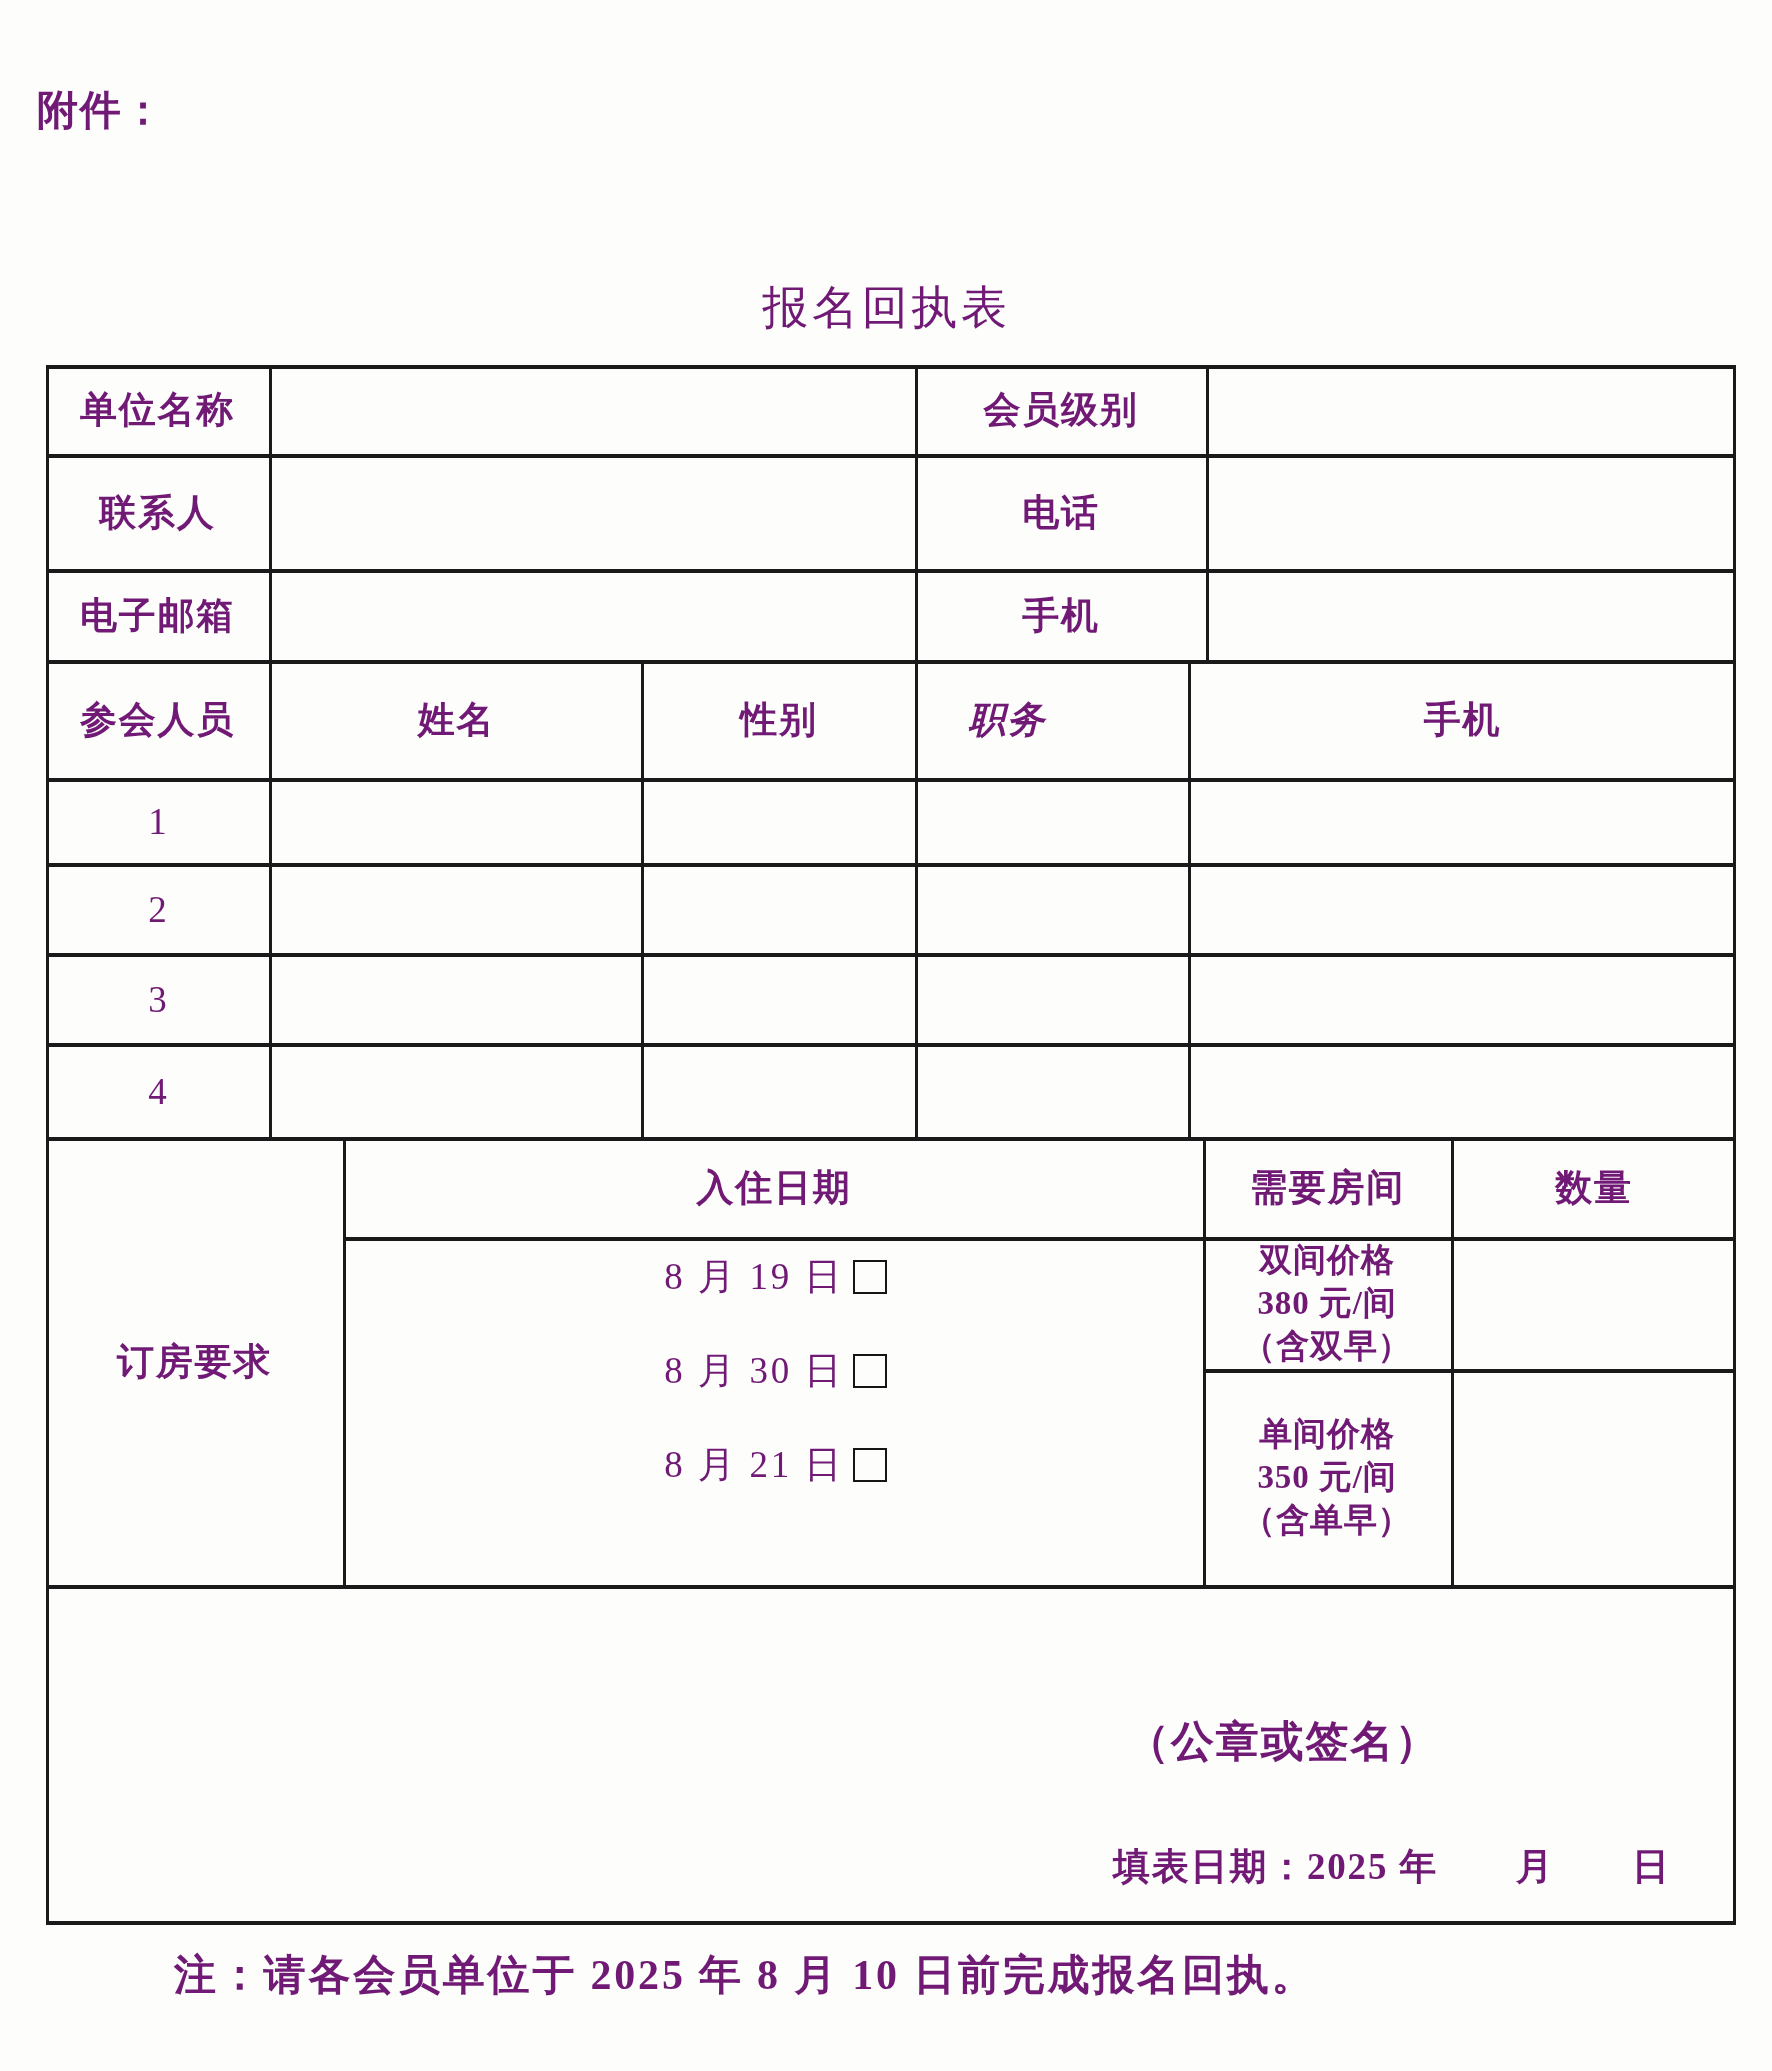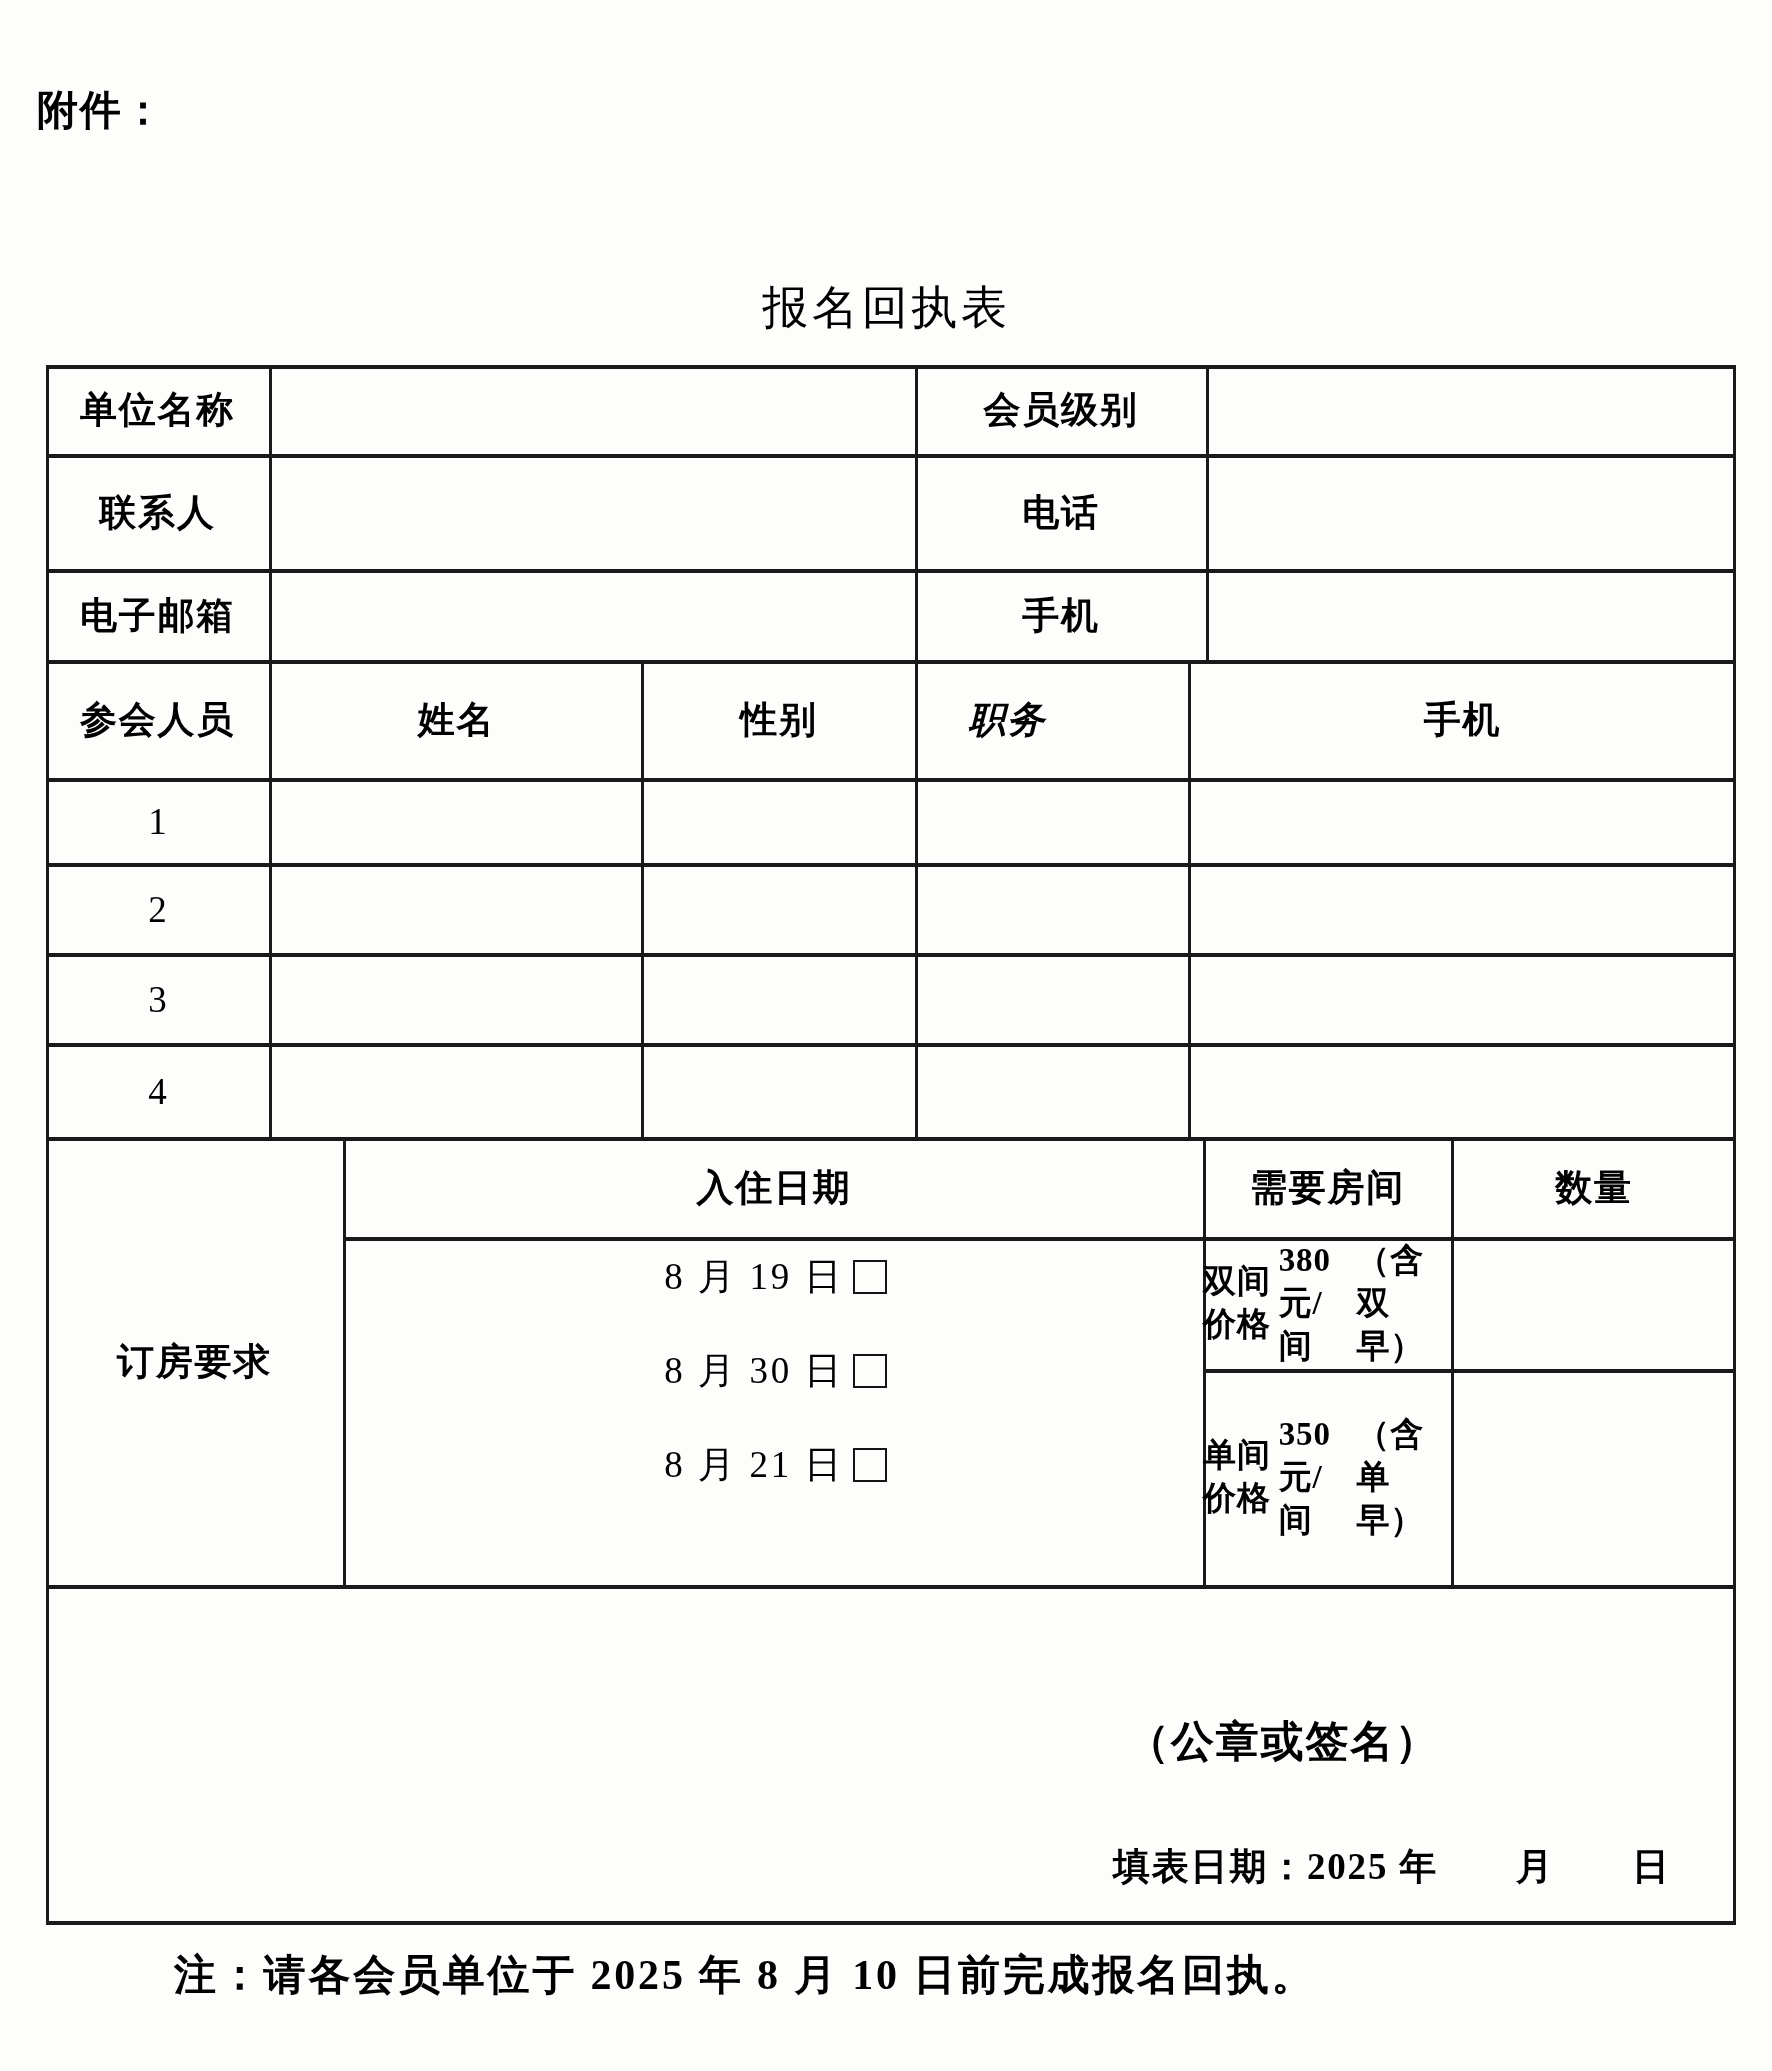--- a/index.html
+++ b/index.html
@@ -1,29 +1,29 @@
 <!DOCTYPE html>
 <html style="font-size:14.8px"><head>
 <meta charset="utf-8">
 <style>
   html,body{margin:0;padding:0;background:#ffffff;}
-  .page{position:relative;width:1773px;height:2071px;background:#fdfdfc;color:#000000;
+  .page{position:relative;width:1773px;height:2071px;background:#fdfdfc;color:#701a75;
         font-family:"Liberation Sans",sans-serif;overflow:hidden;}
   .hline{position:absolute;height:3.7px;background:#1a1a1a;}
   .vline{position:absolute;width:2.8px;background:#1a1a1a;}
   .cell{position:absolute;display:flex;align-items:center;justify-content:center;text-align:center;}
   .heiti{font-family:"Liberation Sans",sans-serif;font-weight:600;font-size:37px;letter-spacing:1.8px;}
   .serifnum{font-family:"Liberation Serif",serif;font-size:37px;}
   .attach{position:absolute;left:37px;top:83px;font-size:41px;font-weight:700;letter-spacing:1.8px;}
   .title{position:absolute;left:0;right:0;top:277px;text-align:center;font-size:46px;font-weight:400;letter-spacing:3.7px;}
   .dates{position:absolute;left:346px;top:1239px;width:859px;height:348px;
          display:flex;flex-direction:column;align-items:center;padding-top:13px;box-sizing:border-box;gap:44px;}
   .dateline{font-family:"Liberation Serif",serif;font-size:37px;letter-spacing:2.8px;display:flex;align-items:center;}
   .checkbox{display:inline-block;width:29.5px;height:29.5px;border:2.8px solid #151515;margin-left:9.2px;background:#fdfdfc;}
-  .roomcell{position:absolute;left:1203px;width:248px;display:flex;flex-direction:row;
+  .roomcell{position:absolute;left:1203px;width:248px;display:flex;flex-direction:column;
             align-items:center;justify-content:center;font-family:"Liberation Serif",serif;
             font-size:33px;line-height:43px;font-weight:600;letter-spacing:0.9px;}
   .sealhint{position:absolute;left:1089px;top:1713px;width:388px;text-align:center;
             font-size:43px;font-weight:600;letter-spacing:1.8px;}
   .dateform{position:absolute;left:1113px;top:1842px;font-family:"Liberation Serif",serif;
             font-size:37px;font-weight:600;letter-spacing:1.8px;}
   .footnote{position:absolute;left:174px;top:1947px;font-family:"Liberation Serif",serif;
             font-size:42px;font-weight:600;letter-spacing:2.8px;}
 </style>
 </head>

